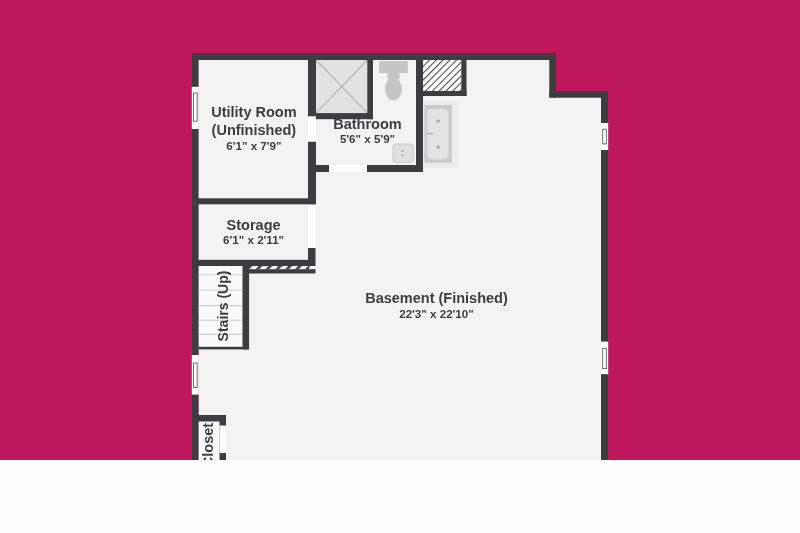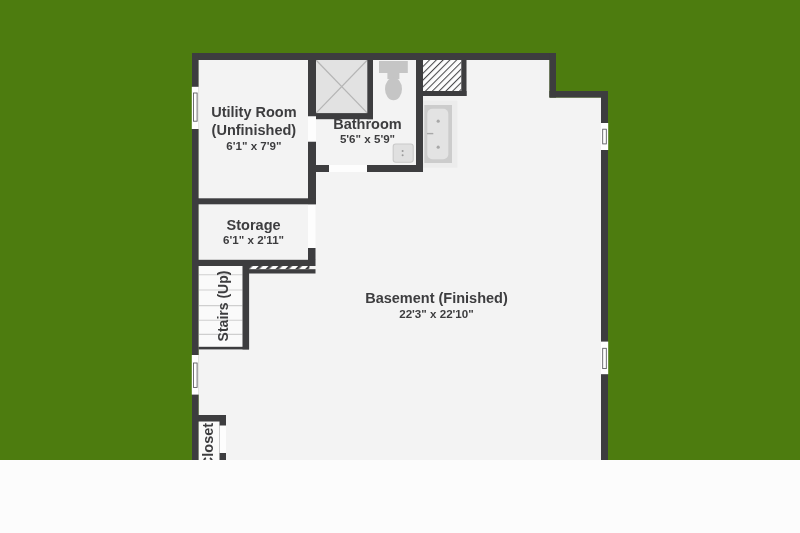--- a/index.html
+++ b/index.html
@@ -1,16 +1,16 @@
 <!DOCTYPE html>
 <html><head>
 <meta charset="utf-8">
 <style>
   html,body{margin:0;padding:0;background:#fcfcfc;}
-  .page{position:relative;width:800px;height:460px;background:#4d7c0f;overflow:hidden;
+  .page{position:relative;width:800px;height:460px;background:#be185d;overflow:hidden;
         font-family:"Liberation Sans", sans-serif;}
   svg{display:block;}
   text{font-family:"Liberation Sans", sans-serif;fill:#3d3d3f;}
   .room{font-size:14.5px;font-weight:bold;}
   .dim{font-size:11.6px;font-weight:bold;}
   .small{font-size:14px;font-weight:bold;}
 </style>
 </head>
 <body>
 <div class="page">

